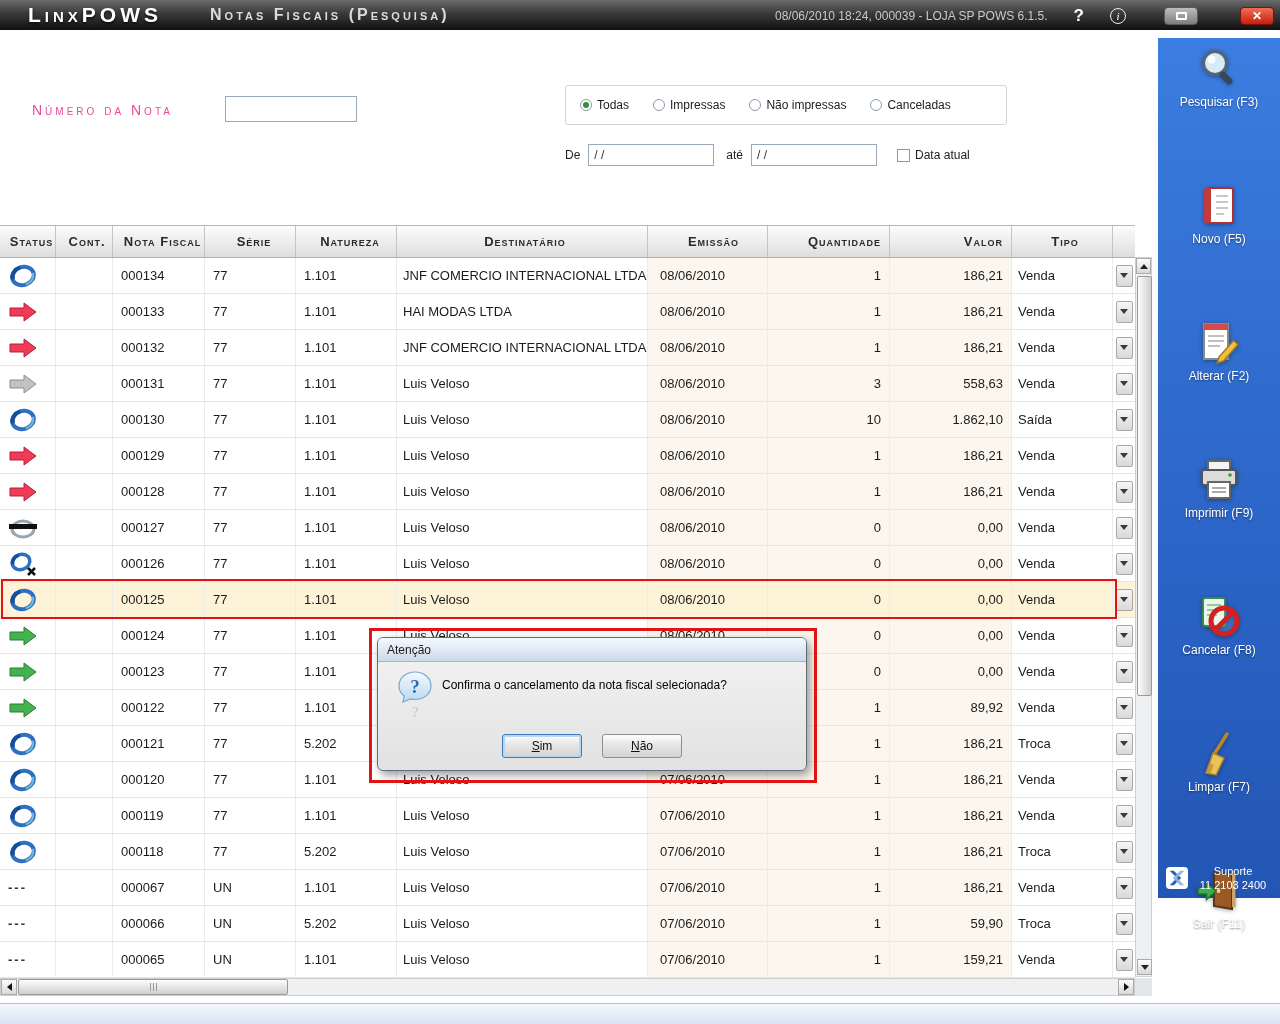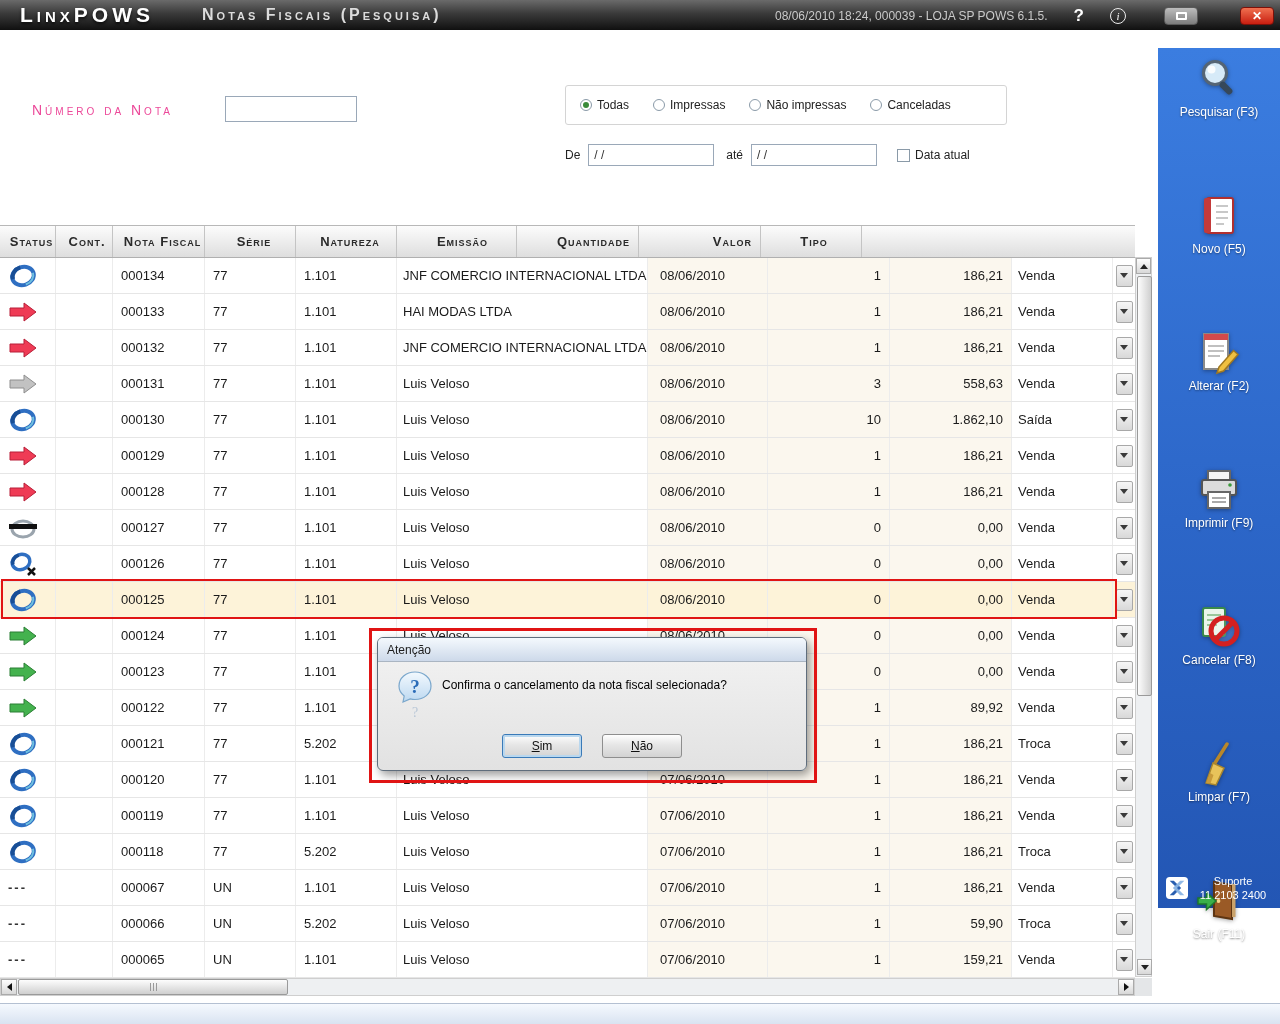--- a/index.html
+++ b/index.html
@@ -3,21 +3,21 @@
 <meta charset="utf-8">
 <style>
   *{margin:0;padding:0;box-sizing:border-box}
   html,body{width:1280px;height:1024px;overflow:hidden}
   body{font-family:"Liberation Sans",sans-serif;background:#fff;position:relative;color:#1a1a1a}
 
   
   .titlebar{position:absolute;left:0;top:0;width:1280px;height:30px;z-index:30;
     background:linear-gradient(#6a6a6a 0%,#3a3a3a 45%,#101010 100%);
     display:flex;align-items:center;color:#fff}
-  .logo{font-variant:small-caps;font-weight:bold;font-size:21px;letter-spacing:4px;margin-left:20px;
+  .logo{font-variant:small-caps;font-weight:bold;font-size:21px;letter-spacing:4px;margin-left:28px;
     text-shadow:0 2px 3px rgba(0,0,0,.7);white-space:nowrap}
   .tb-title{font-variant:small-caps;font-weight:bold;font-size:16px;letter-spacing:3px;color:#dcdcdc;margin-left:48px;white-space:nowrap}
   .tb-right{position:absolute;right:6px;top:0;height:31px;display:flex;align-items:center;gap:24px}
   .tb-status{color:#c9c9c9;font-size:12px;white-space:nowrap}
   .tb-help{font-weight:bold;font-size:17px;color:#fff;cursor:pointer;padding:0 2px}
   .tb-info{width:16px;height:16px;border:1px solid #eee;border-radius:50%;font-size:11px;line-height:14px;
     text-align:center;font-style:italic;font-family:"Liberation Serif",serif;cursor:pointer}
   .btn-min{width:34px;height:18px;margin-left:14px;border-radius:4px;cursor:pointer;
     background:linear-gradient(#bdbdbd,#7d7d7d);border:1px solid #5a5a5a;display:flex;align-items:center;justify-content:center}
   .min-glyph{width:11px;height:8px;border:2px solid #fff;border-radius:1px;display:block}
@@ -80,21 +80,21 @@
     background:linear-gradient(#fdfdfd,#cfcfcf);cursor:grab;display:flex;align-items:center;justify-content:center;gap:2px}
   .grip{width:1px;height:8px;background:#9a9a9a}
   .tri-up{width:0;height:0;border-left:4px solid transparent;border-right:4px solid transparent;border-bottom:5px solid #222}
   .tri-dn{width:0;height:0;border-left:4px solid transparent;border-right:4px solid transparent;border-top:5px solid #222}
   .tri-lf{width:0;height:0;border-top:4px solid transparent;border-bottom:4px solid transparent;border-right:5px solid #111}
   .tri-rt{width:0;height:0;border-top:4px solid transparent;border-bottom:4px solid transparent;border-left:5px solid #111}
   .v-dn{position:absolute;left:1px;bottom:1px}
   .corner{position:absolute;left:1135px;top:978px;width:17px;height:18px;background:#e4e6e8;z-index:6}
 
   
-  .sidebar{position:absolute;left:1158px;top:48px;width:122px;height:860px;z-index:5;
+  .sidebar{position:absolute;left:1158px;top:38px;width:122px;height:860px;z-index:5;
     background:linear-gradient(180deg,#3b7de0 0%,#2c66c8 55%,#2356b4 100%)}
   .side-item{position:absolute;left:0;width:122px;text-align:center;cursor:pointer}
   .side-item .ico{display:block;width:46px;height:46px;margin:0 auto 3px}
   .side-item .ico svg{width:46px;height:46px;filter:drop-shadow(0 1px 2px rgba(0,0,0,.35))}
   .side-label{font-size:12px;color:#fff;text-shadow:0 1px 2px rgba(0,0,0,.45)}
   .support{position:absolute;left:0;bottom:6px;width:122px;display:flex;align-items:center;gap:6px;padding:0 8px;cursor:pointer}
   .support .s-logo{width:22px;height:22px;flex:none}
   .support-text{font-size:11px;color:#fff;text-align:center;flex:1;line-height:14px}
 
   
@@ -172,20 +172,21 @@
     <span>Data atual</span>
   </div>
 
   <div class="table">
     <div class="thead" id="thead">
         <div class="hcell c0">Status</div>
         <div class="hcell c1">Cont.</div>
         <div class="hcell c2">Nota Fiscal</div>
         <div class="hcell c3">Série</div>
         <div class="hcell c4">Natureza</div>
+        <div class="hcell c5">Destinatário</div>
         <div class="hcell c6">Emissão</div>
         <div class="hcell c7">Quantidade</div>
         <div class="hcell c8">Valor</div>
         <div class="hcell c9">Tipo</div>
         <div class="hcell c10"></div>
       </div>
     <div class="tbody" id="tbody">
         <div class="trow">
           <div class="cell c0">
             <span class="status-ic">

